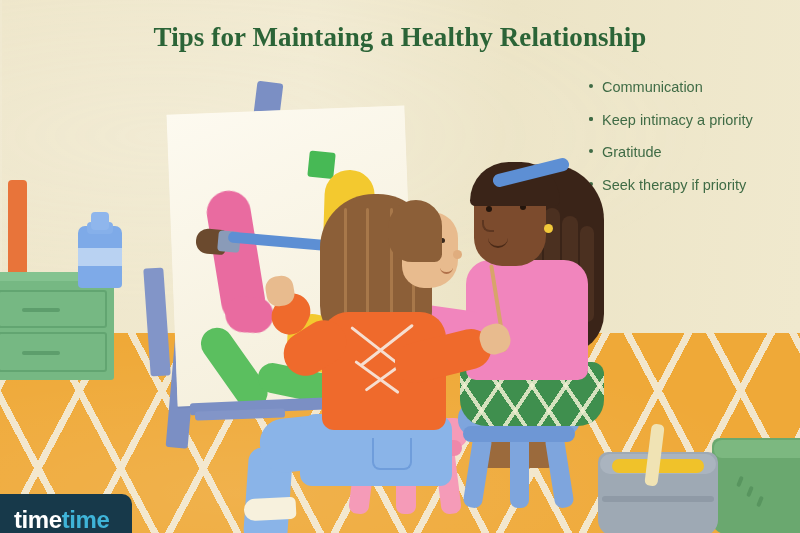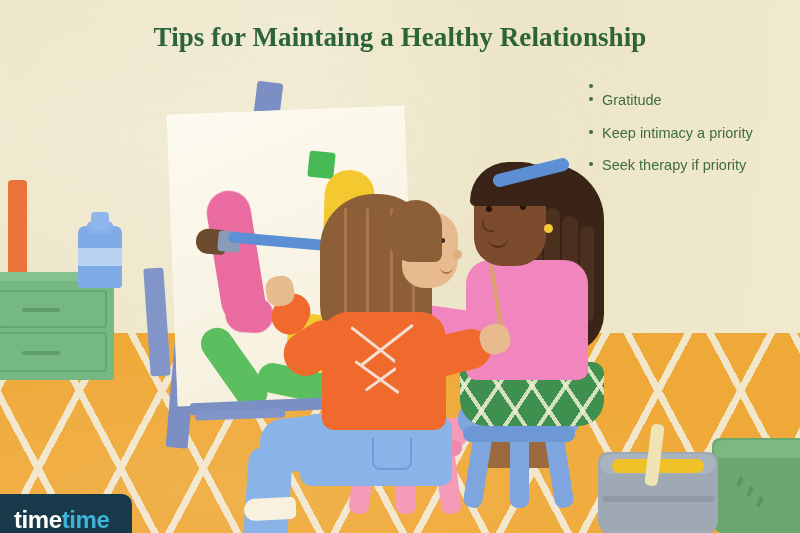--- a/index.html
+++ b/index.html
@@ -441,31 +441,35 @@
     <div class="dash d1"></div>
     <div class="dash d2"></div>
     <div class="dash d3"></div>
   </div>
 
   <div class="title">Tips for Maintaing a Healthy Relationship</div>
 
   <div class="tips">
     <div class="tip">
       <span class="dot"></span>
+      <span>Communication</span>
+    </div>
+    <div class="tip">
+      <span class="dot"></span>
+    </div>
+    <div class="tip">
+      <span class="dot"></span>
+      <span>Keep intimacy a priority</span>
     </div>
     <div class="tip">
       <span class="dot"></span>
       <span>Gratitude</span>
     </div>
     <div class="tip">
       <span class="dot"></span>
-      <span>Keep intimacy a priority</span>
-    </div>
-    <div class="tip">
-      <span class="dot"></span>
       <span>Seek therapy if priority</span>
     </div>
   </div>
 
   <div class="logo">
     <div class="txt"><span class="very">time</span><span class="well">time</span></div>
   </div>
 
 </div>
 

